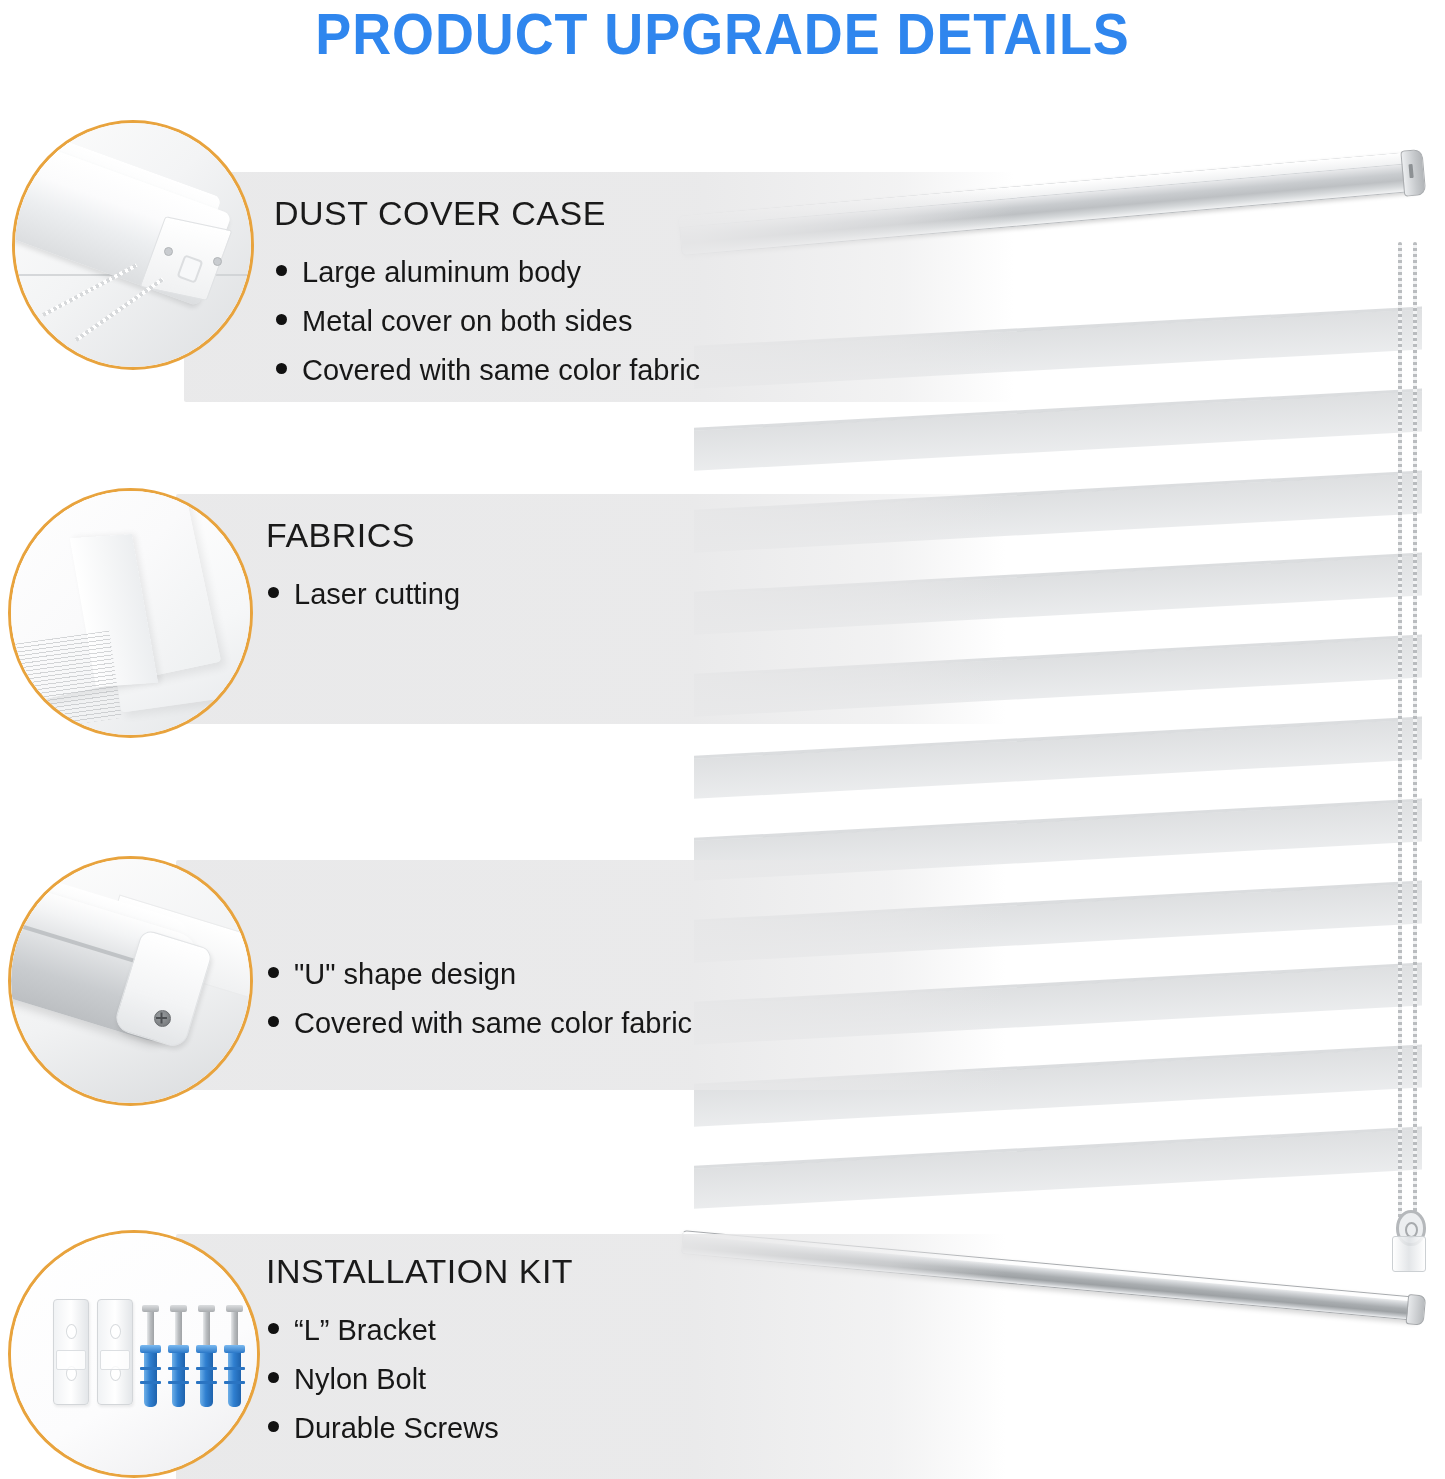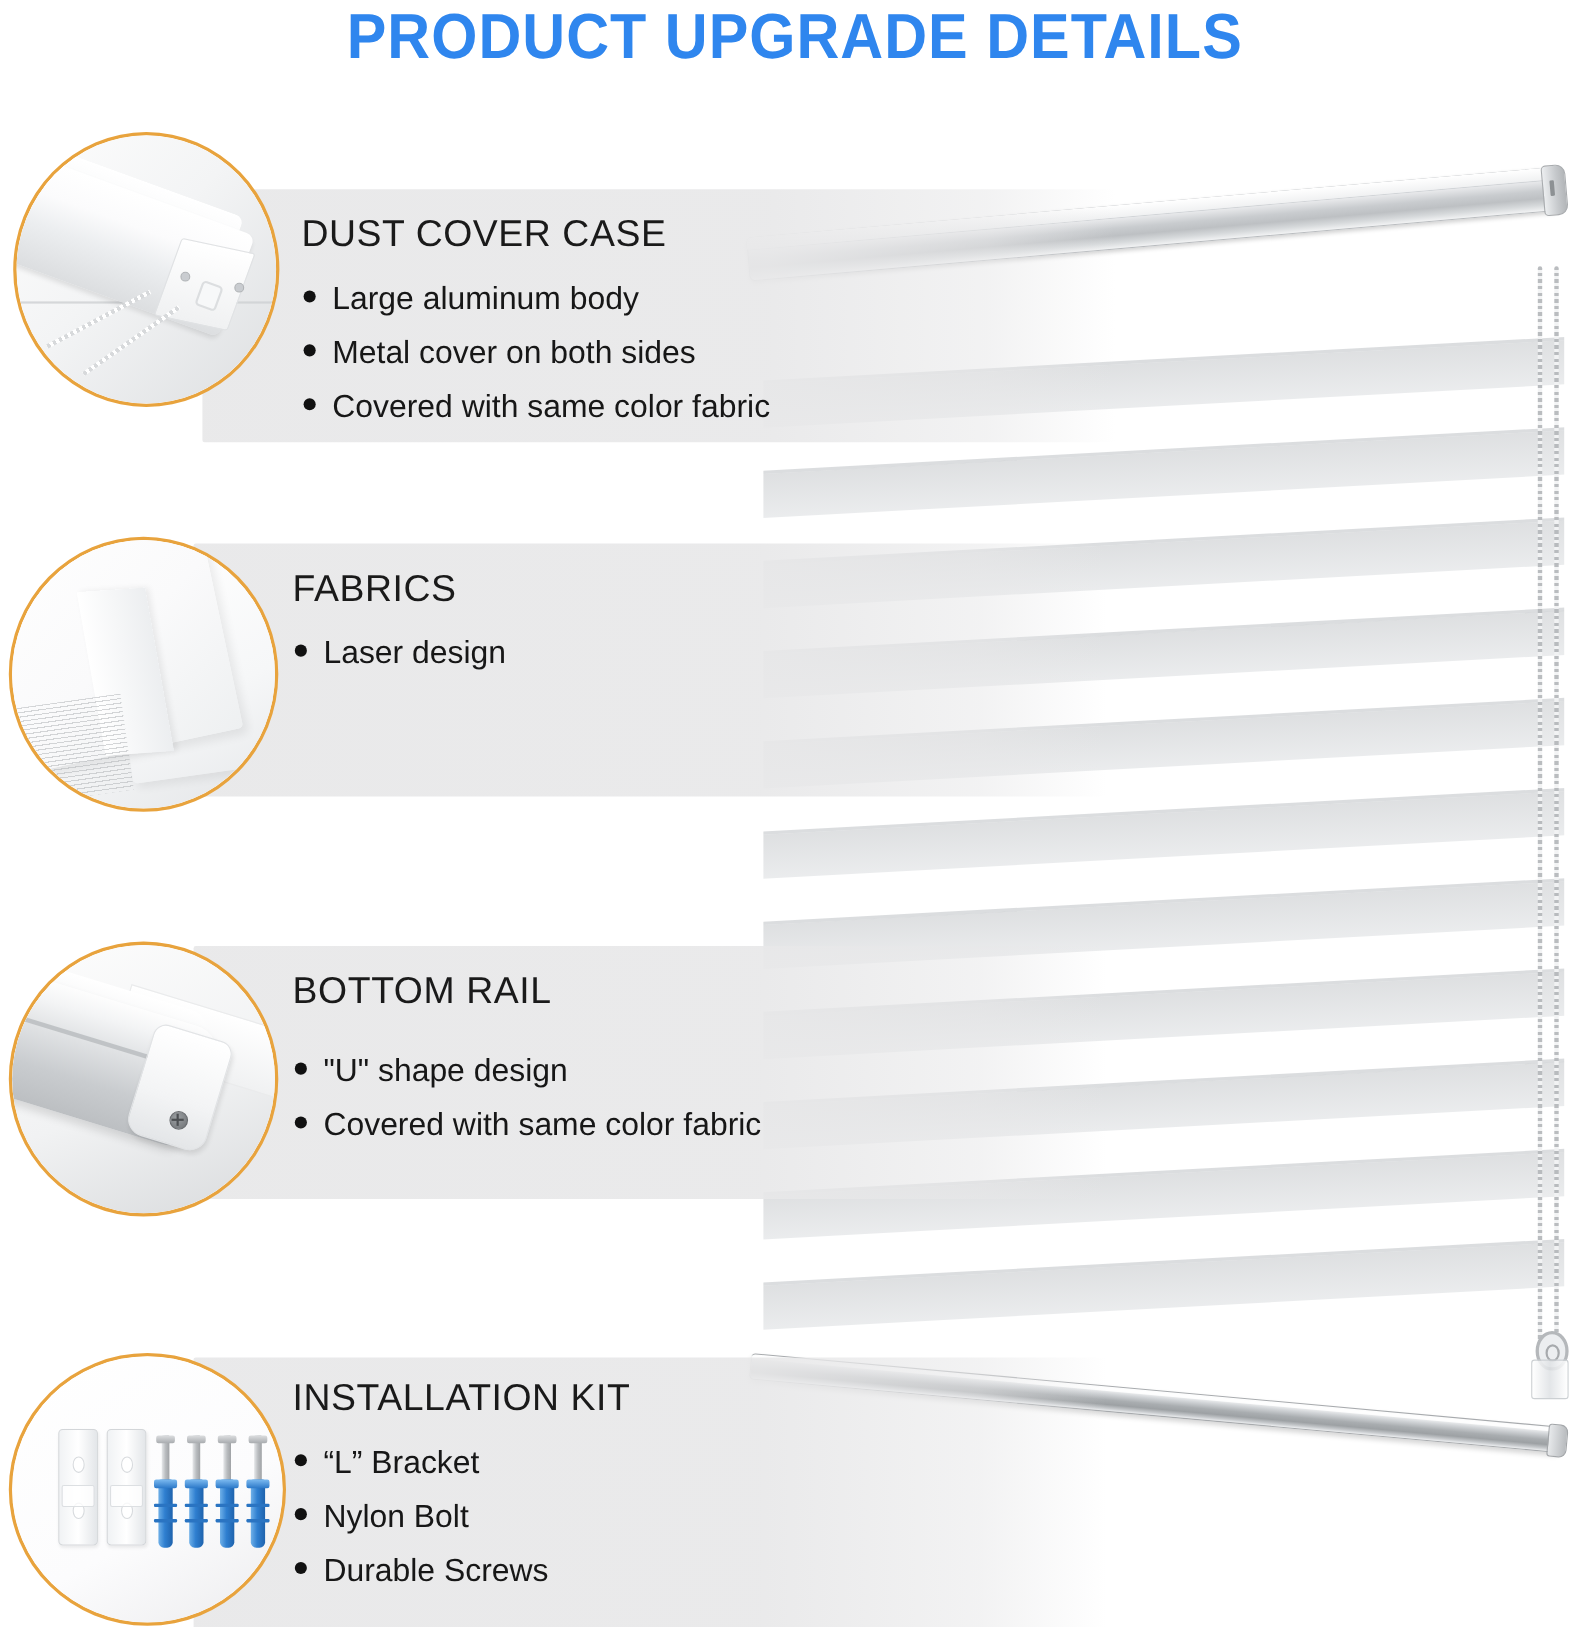--- a/index.html
+++ b/index.html
@@ -420,36 +420,35 @@
       <div class="cordA"></div>
       <div class="cordB"></div>
     </div>
   </div>
 
   <div class="panel" style="left:176px;top:494px;width:830px;height:230px;">
     <div class="head" style="left:90px;top:22px;text-align:right;">FABRICS</div>
     <div class="bullets" style="left:92px;top:76px;">
       <div class="bullet">
           <span class="dot"></span>
-          <span>Laser design</span>
+          <span>Laser cutting</span>
         </div>
     </div>
   </div>
   <div class="photo p2" style="left:8px;top:488px;width:245px;height:250px;">
     <div class="photoInner">
       <div class="p2bg"></div>
       <div class="sheetB"></div>
       <div class="sheetA"></div>
       <div class="fold"></div>
       <div class="mesh"></div>
     </div>
   </div>
 
   <div class="panel" style="left:176px;top:860px;width:830px;height:230px;">
-    <div class="head" style="left:90px;top:22px;">BOTTOM RAIL</div>
     <div class="bullets" style="left:92px;top:90px;">
       <div class="bullet">
           <span class="dot"></span>
           <span>"U" shape design</span>
         </div>
       <div class="bullet">
           <span class="dot"></span>
           <span>Covered with same color fabric</span>
         </div>
     </div>

